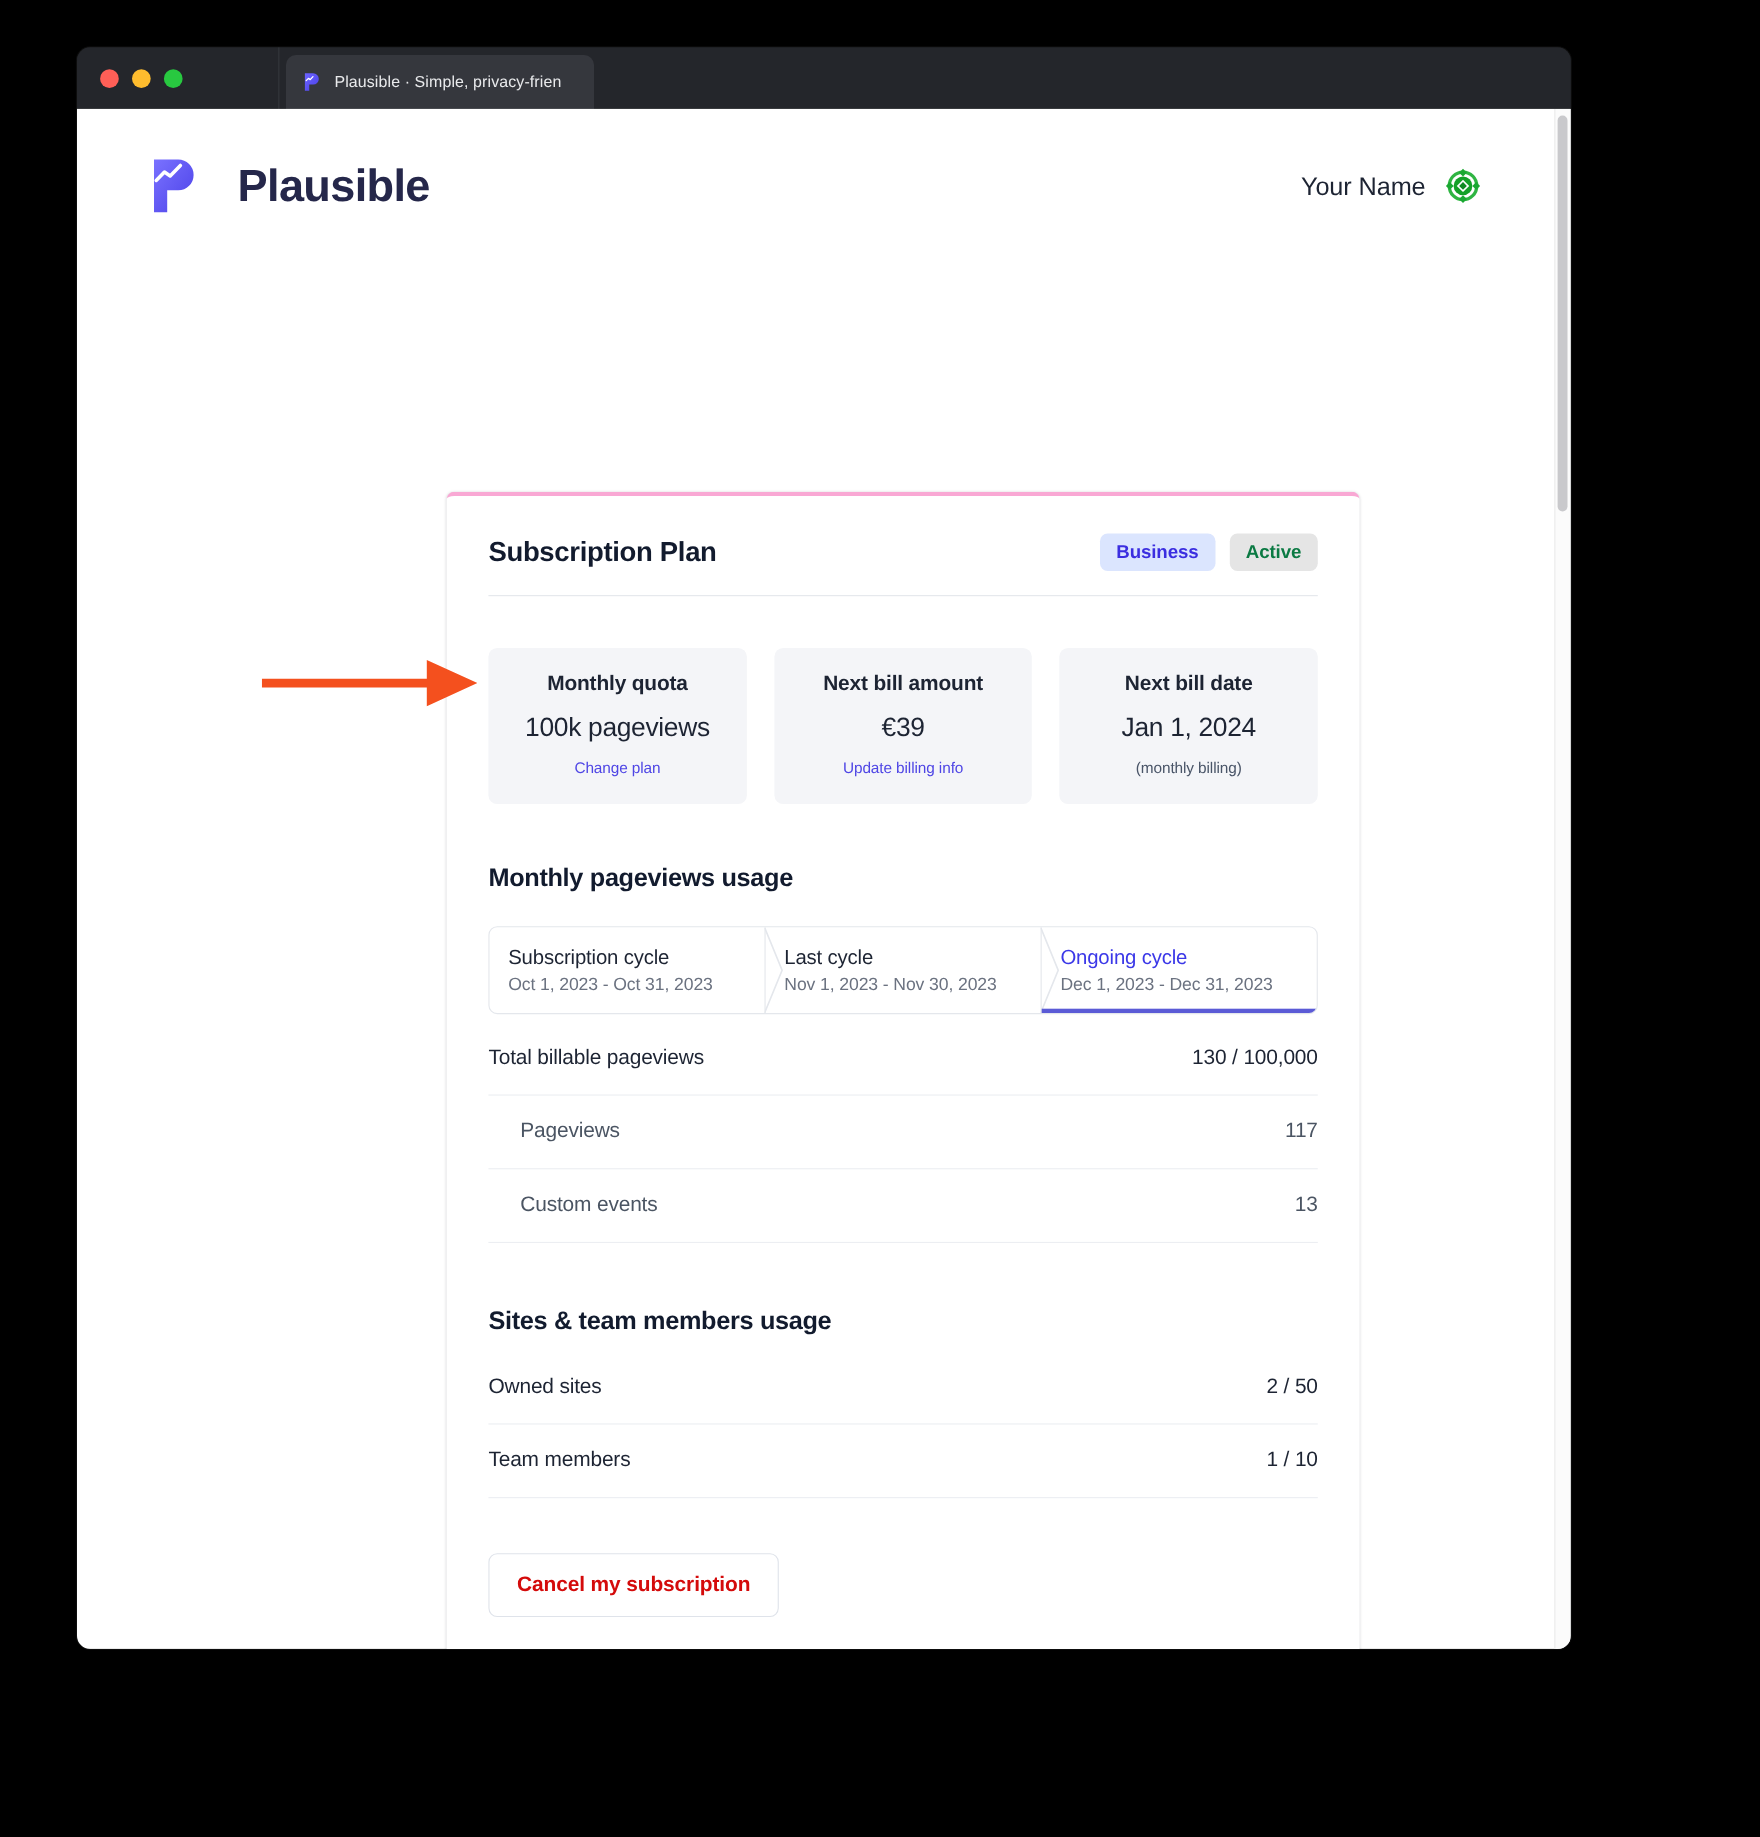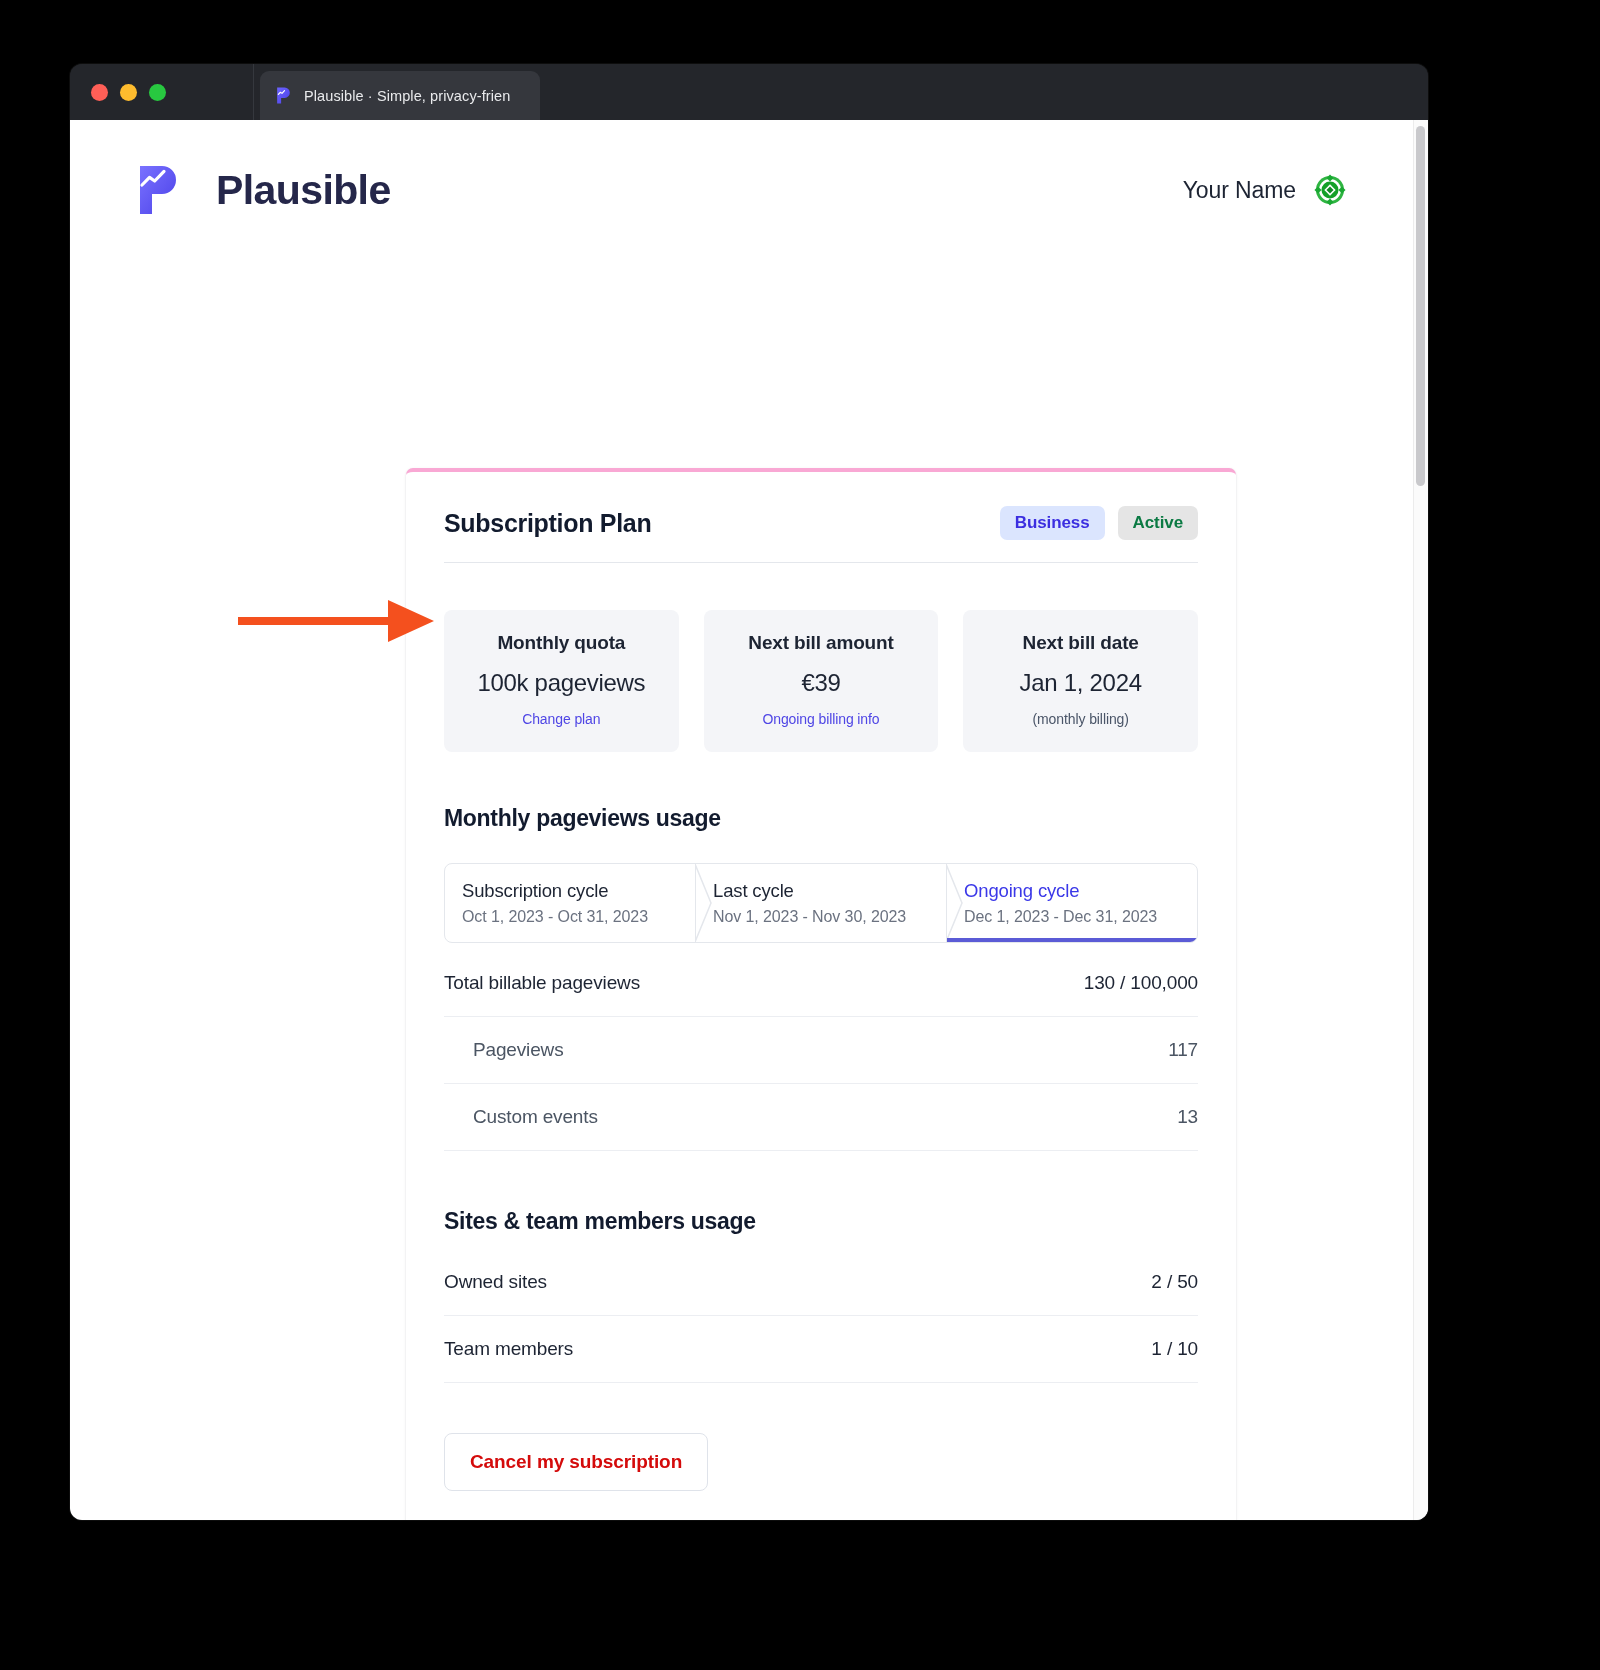--- a/index.html
+++ b/index.html
@@ -11,21 +11,21 @@
   }
   #root {
     position: relative;
     width: 1600px; height: 1670px;
     background: #000000;
   }
 
   
   .browser-window {
     position: absolute;
-    left: 70px; top: 64px;
+    left: 70px; top: 43px;
     width: 1358px; height: 1456px;
     background: #1f2125;
     border-radius: 12px;
     overflow: hidden;
     box-shadow: 0 0 0 1px rgba(255,255,255,0.05);
   }
   .titlebar {
     position: relative;
     height: 56px;
     background: #24262b;
@@ -365,21 +365,21 @@
 
         <div class="stats">
           <div class="stat">
             <div class="stat-label">Monthly quota</div>
             <div class="stat-value">100k pageviews</div>
             <div class="stat-sub link">Change plan</div>
           </div>
           <div class="stat">
             <div class="stat-label">Next bill amount</div>
             <div class="stat-value">€39</div>
-            <div class="stat-sub link">Ongoing billing info</div>
+            <div class="stat-sub link">Update billing info</div>
           </div>
           <div class="stat">
             <div class="stat-label">Next bill date</div>
             <div class="stat-value">Jan 1, 2024</div>
             <div class="stat-sub muted">(monthly billing)</div>
           </div>
         </div>
 
         <div class="sec-usage">
           <div class="section-title">Monthly pageviews usage</div>

